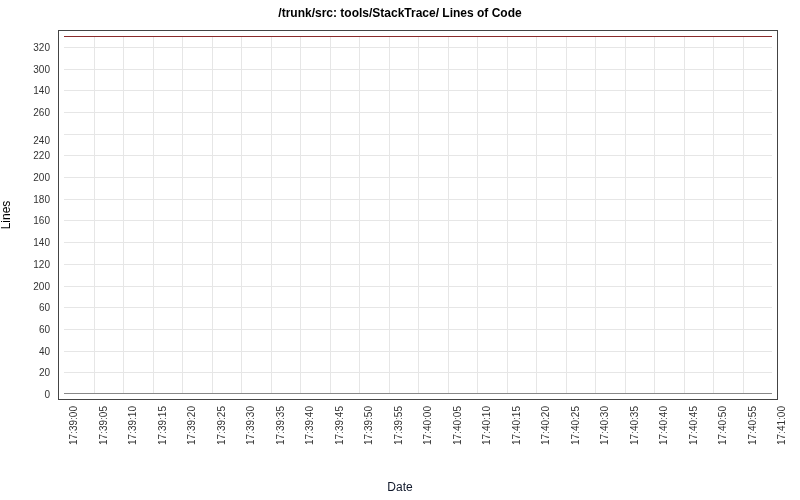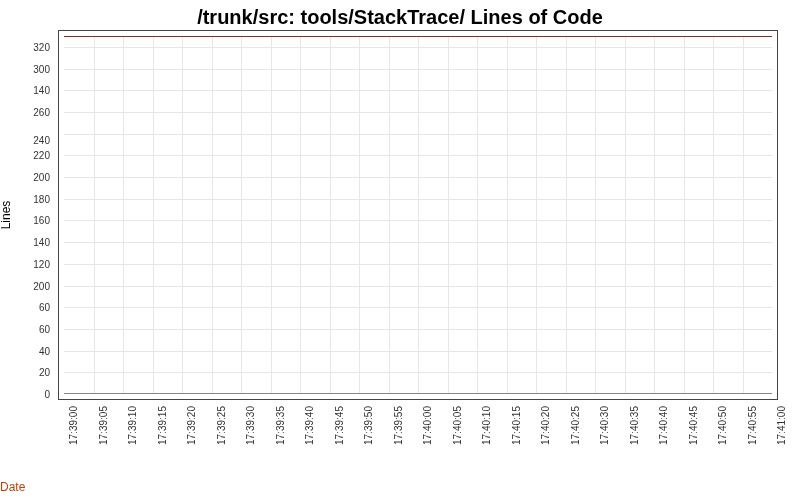--- a/index.html
+++ b/index.html
@@ -16,21 +16,21 @@
     position: relative;
     width: 800px;
     height: 500px;
   }
   .chart-title {
     position: absolute;
     top: 6px;
     left: 0;
     width: 800px;
     text-align: center;
-    font-size: 20px;
+    font-size: 12px;
     font-weight: bold;
   }
   .plot-area {
     position: absolute;
     left: 58px;
     top: 30px;
     width: 720px;
     height: 370px;
     box-sizing: border-box;
   }
@@ -108,23 +108,23 @@
     transform: rotate(-90deg) translateX(-100%);
     font-size: 10px;
     color: #333333;
     white-space: nowrap;
   }
   .x-axis-label {
     position: absolute;
     left: 0;
     width: 800px;
     bottom: 6px;
-    text-align: left;
+    text-align: center;
     font-size: 12px;
-    color: #c2410c;
+    color: #0f172a;
   }
 </style>
 </head>
 <body>
 
 <div class="chart-container">
 
   <div class="chart-title">/trunk/src: tools/StackTrace/ Lines of Code</div>
 
   <div class="y-axis-label">Lines</div>

